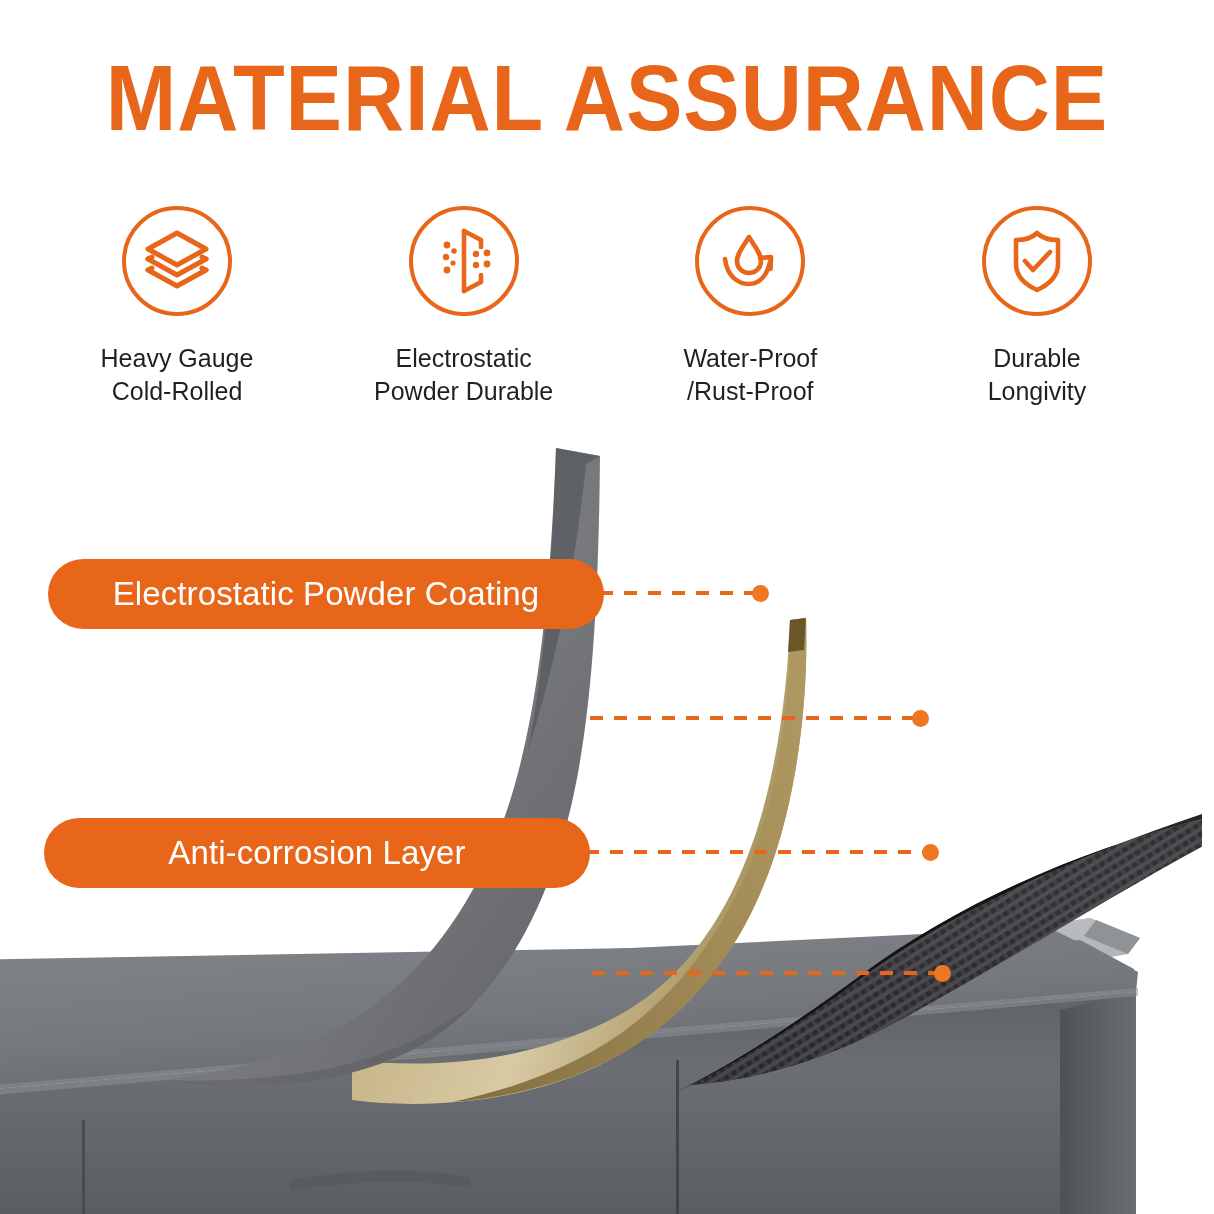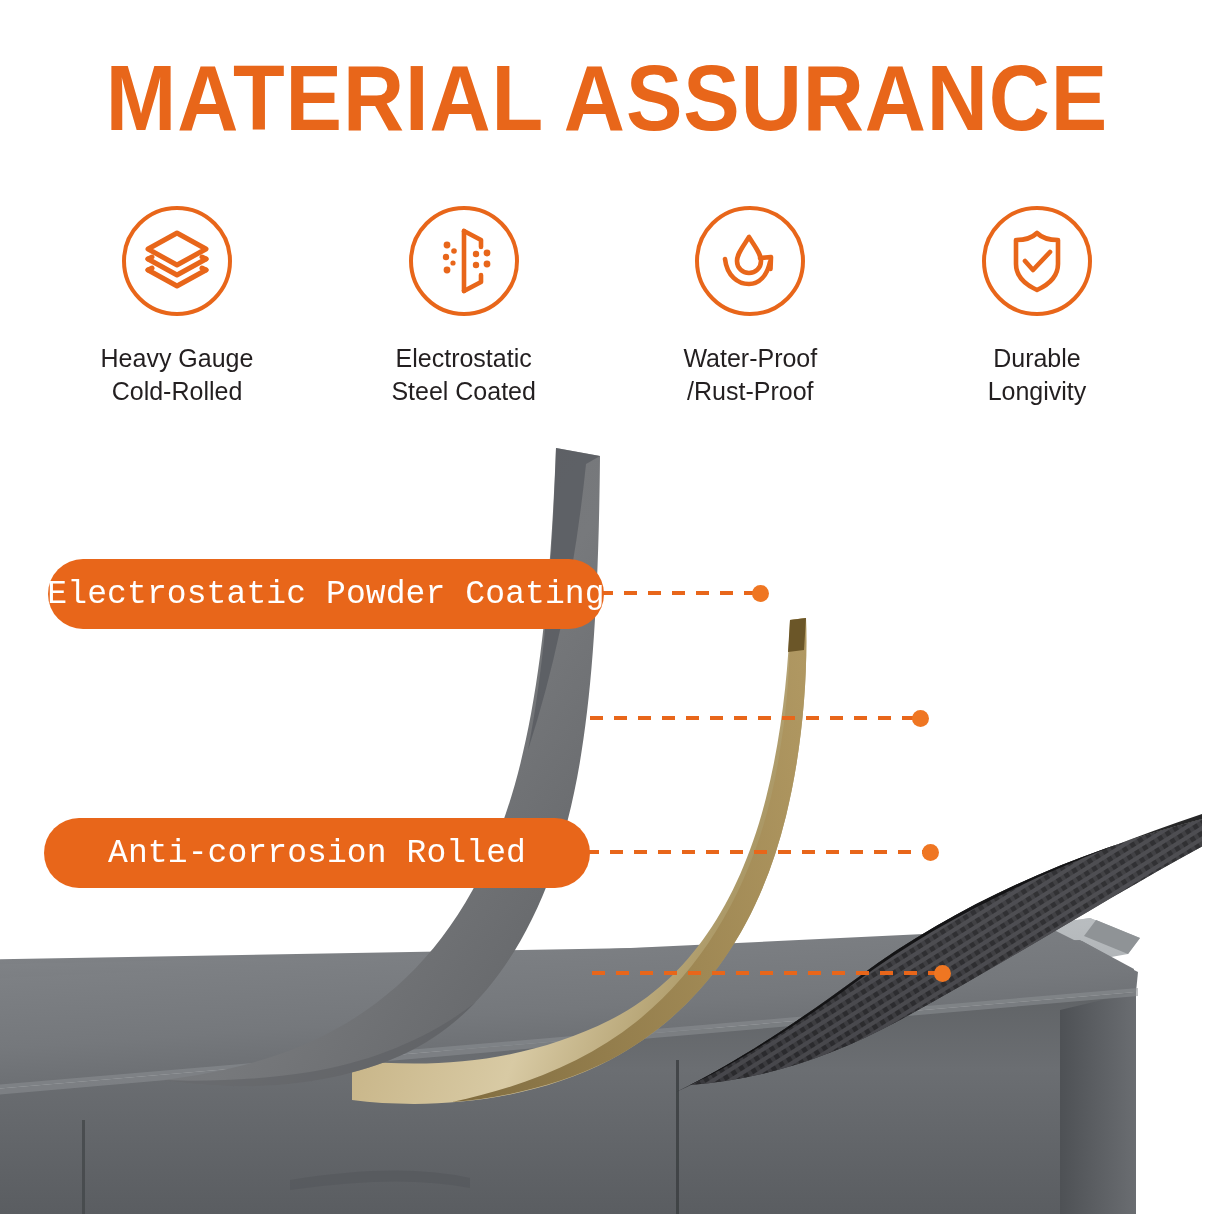--- a/index.html
+++ b/index.html
@@ -88,21 +88,21 @@
   .callout {
     position: absolute;
     height: 70px;
     background: #E8661A;
     border-radius: 35px;
     display: flex;
     align-items: center;
     justify-content: center;
     color: #ffffff;
     font-size: 33px;
-    font-family: Liberation Mono, monospace;
+    font-family: Liberation Sans, sans-serif;
     white-space: nowrap;
     box-sizing: border-box;
     padding: 0 26px;
     letter-spacing: 0.1px;
   }
   .callout.outlined {
     border: 4px solid #ffffff;
   }
   .connector {
     position: absolute;
@@ -192,21 +192,21 @@
             <circle cx="26" cy="39" r="2.6"></circle>
             <circle cx="20" cy="46" r="3.4"></circle>
             <circle cx="60" cy="29" r="3.4"></circle>
             <circle cx="60" cy="40" r="3.4"></circle>
             <circle cx="49" cy="30" r="3.2"></circle>
             <circle cx="49" cy="41" r="3.2"></circle>
           </g>
         </svg>
       </div>
       <div class="feature-label">Electrostatic
-Steel Coated</div>
+Powder Durable</div>
     </div>
 
     <div class="feature">
       <div class="feature-circle">
         <svg width="74" height="74" viewBox="0 0 74 74">
           <g fill="none" stroke="#E8661A" stroke-width="4.6" stroke-linejoin="round" stroke-linecap="round">
             <path d="M36 13 C29 24 24 30 24 37 C24 44 29.5 49 36 49 C42.5 49 48 44 48 37 C48 30 43 24 36 13 Z"></path>
             <path d="M12 35 C14 52 25 60 36 60 C46 60 54 52 57 38"></path>
             <path d="M47 34 L58 33 L57.5 45"></path>
           </g>
@@ -346,18 +346,18 @@
 
   <div class="connector" style="left:592px; top:971px; width:348px;"></div>
   <div class="connector-dot" style="left:934px; top:965px;"></div>
 
   <div class="callout" style="left:48px; top:559px; width:556px;">
     <span>Electrostatic Powder Coating</span>
   </div>
 
 
   <div class="callout" style="left:44px; top:818px; width:546px;">
-    <span>Anti-corrosion Rolled</span>
+    <span>Anti-corrosion Layer</span>
   </div>
 
 
 
 </div>
 
 </body></html>

